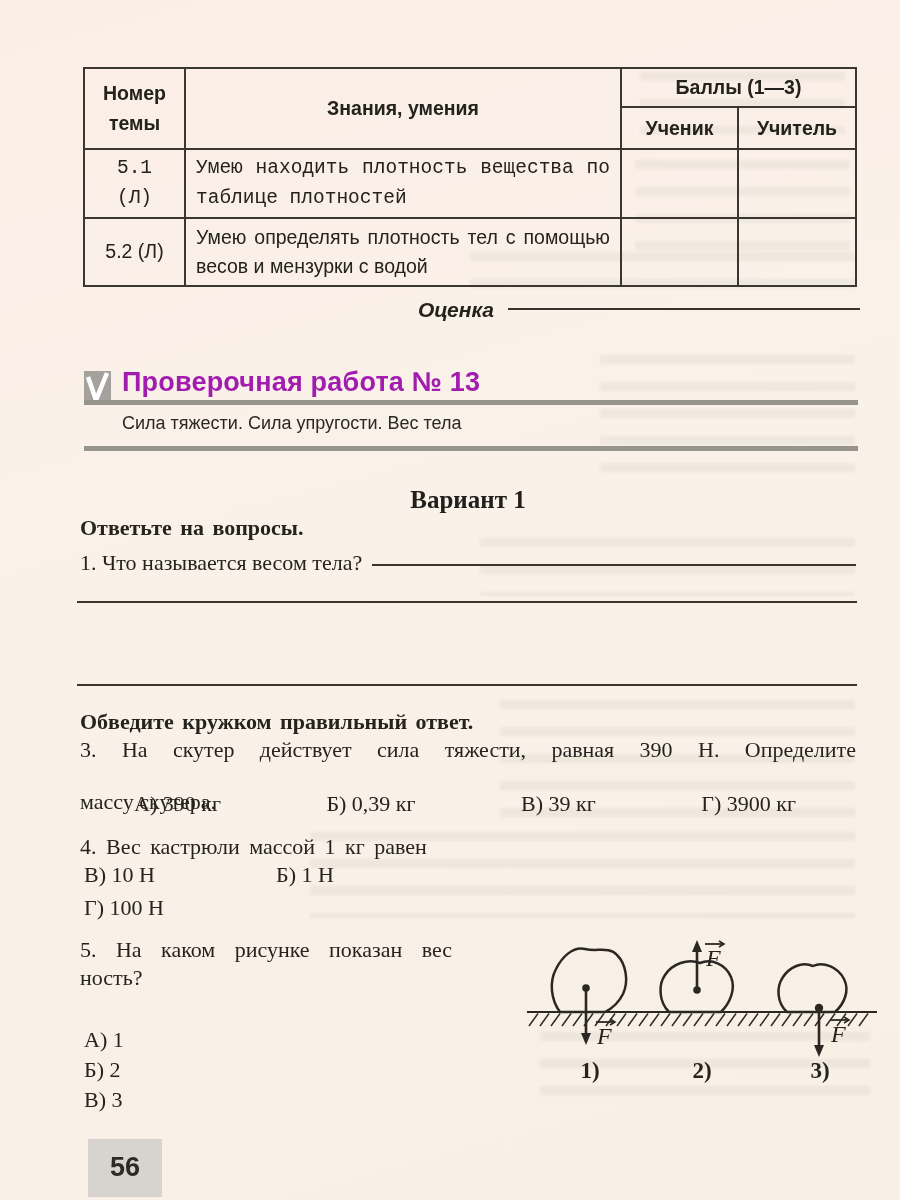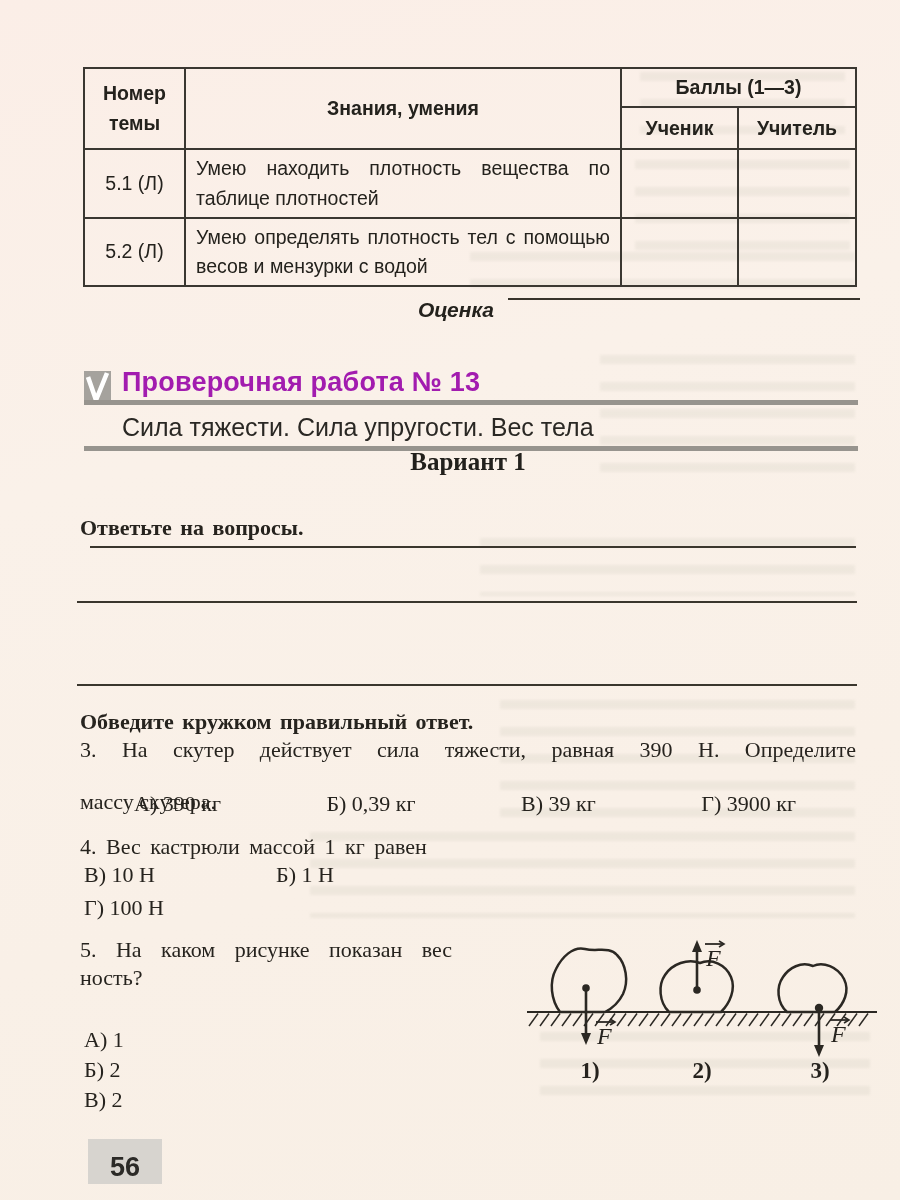--- a/index.html
+++ b/index.html
@@ -24,34 +24,34 @@
   }
   table.score th,table.score td{
     border:2px solid #3a3731;font-size:19.5px;line-height:1.5;
     color:#24221d;vertical-align:middle;padding:4px 10px;
   }
   table.score th{font-weight:700;text-align:center;}
   td.c-topic{text-align:center;}
   td.c-skill{text-align:justify;padding:8px 14px;}
   td.c-score{}
   tr.h1{height:38px;} tr.h2{height:42px;}
-  tr.r1{height:66px;} tr.r2{height:65px;}
-
-  
-  .grade{position:absolute;left:418px;right:40px;top:298px;display:flex;align-items:flex-start;}
+  tr.r1{height:66px;font-family:Liberation Mono, monospace;} tr.r2{height:65px;}
+
+  
+  .grade{position:absolute;left:418px;right:40px;top:298px;display:flex;align-items:center;}
   .grade-label{font-weight:700;font-style:italic;font-size:21px;color:#24221d;}
   .grade-line{flex:1;border-bottom:2.6px solid #38342c;margin-left:14px;margin-bottom:3px;}
 
   
   .checkbox{position:absolute;left:84px;top:371px;width:27px;height:33px;background:#a5a29d;}
   .rule{position:absolute;left:84px;right:42px;height:5px;background:#97948e;}
   .rule1{top:400px;} .rule2{top:446px;}
   .pw-title{position:absolute;left:122px;top:367px;font-size:27px;font-weight:700;color:#a21caf;letter-spacing:.2px;}
-  .pw-subtitle{position:absolute;left:122px;top:413px;font-size:25px;color:#2a2824;}
-  .variant{position:absolute;left:80px;right:44px;top:448px;text-align:center;
+  .pw-subtitle{position:absolute;left:122px;top:413px;font-size:18px;color:#2a2824;}
+  .variant{position:absolute;left:80px;right:44px;top:486px;text-align:center;
     font-family:"Liberation Serif",serif;font-weight:700;font-size:25px;color:#22201c;}
 
   
   .ser{font-family:"Liberation Serif",serif;font-size:22px;color:#26231e;}
   .bold{font-weight:700;}
   .abs{position:absolute;}
   .jfull{left:80px;right:44px;text-align:justify;text-align-last:justify;}
   .ansline{position:absolute;left:77px;right:43px;border-top:2.6px solid #3a362d;}
   .q1row{left:80px;right:44px;display:flex;align-items:baseline;}
   .q1fill{flex:1;border-bottom:2.4px solid #3a362d;margin-left:10px;transform:translateY(-4px);}
@@ -62,21 +62,21 @@
   .q5block .jl{text-align:justify;text-align-last:justify;}
   .q5opts{position:absolute;left:84px;top:1026px;line-height:27px;}
   .q5opts div{margin-bottom:3px;}
 
   
   svg.fig{position:absolute;left:512px;top:920px;}
   .stroke{stroke:#2b2823;fill:none;}
   .figtext{font-family:"Liberation Serif",serif;fill:#26231e;}
 
   
-  .pagenum{position:absolute;left:88px;top:1139px;width:74px;height:45px;background:#d7d4cf;
+  .pagenum{position:absolute;left:88px;top:1139px;width:74px;height:58px;background:#d7d4cf;
     text-align:center;font-weight:700;font-size:27px;color:#2b2a27;padding-top:13px;box-sizing:border-box;}
 </style>
 </head>
 <body>
 
 <div class="page">
 
   <div class="bleed" style="left:640px;top:72px;width:205px;height:62px;"></div>
   <div class="bleed" style="left:635px;top:160px;width:215px;height:105px;"></div>
   <div class="bleed" style="left:470px;top:252px;width:385px;height:42px;"></div>
@@ -130,20 +130,21 @@
   </div>
   <div class="pw-title">Проверочная работа № 13</div>
   <div class="rule rule1"></div>
   <div class="pw-subtitle">Сила тяжести. Сила упругости. Вес тела</div>
   <div class="rule rule2"></div>
   <div class="variant">Вариант 1</div>
 
   <div class="abs ser bold" style="left:80px;top:515px;word-spacing:3px;">Ответьте на вопросы.</div>
 
   <div class="abs ser q1row" style="top:550px;">
+    <span>1. Что называется весом тела?</span>
     <span class="q1fill"></span>
   </div>
   <div class="ansline" style="top:601px;"></div>
 
   <div class="ansline" style="top:684px;"></div>
 
   <div class="abs ser bold" style="left:80px;top:709px;word-spacing:3px;">Обведите кружком правильный ответ.</div>
 
   <div class="abs ser jfull" style="top:737px;">3. На скутер действует сила тяжести, равная 390 Н. Определите</div>
   <div class="abs ser" style="left:80px;top:789px;">массу скутера.</div>
@@ -161,21 +162,21 @@
     <span>Г) 100 Н</span>
   </div>
 
   <div class="q5block ser">
     <div class="jl">5. На каком рисунке показан вес</div>
     <div>ность?</div>
   </div>
   <div class="q5opts ser">
     <div>А) 1</div>
     <div>Б) 2</div>
-    <div>В) 2</div>
+    <div>В) 3</div>
   </div>
 
   <svg class="fig" width="382" height="172" viewBox="512 920 382 172">
 
     <line x1="527" y1="1012" x2="877" y2="1012" class="stroke" stroke-width="2.2"></line>
     <g id="hatch-group" class="stroke" stroke-width="1.5">
         <line x1="538" y1="1013.5" x2="529" y2="1026"></line>
         <line x1="549" y1="1013.5" x2="540" y2="1026"></line>
         <line x1="560" y1="1013.5" x2="551" y2="1026"></line>
         <line x1="571" y1="1013.5" x2="562" y2="1026"></line>

